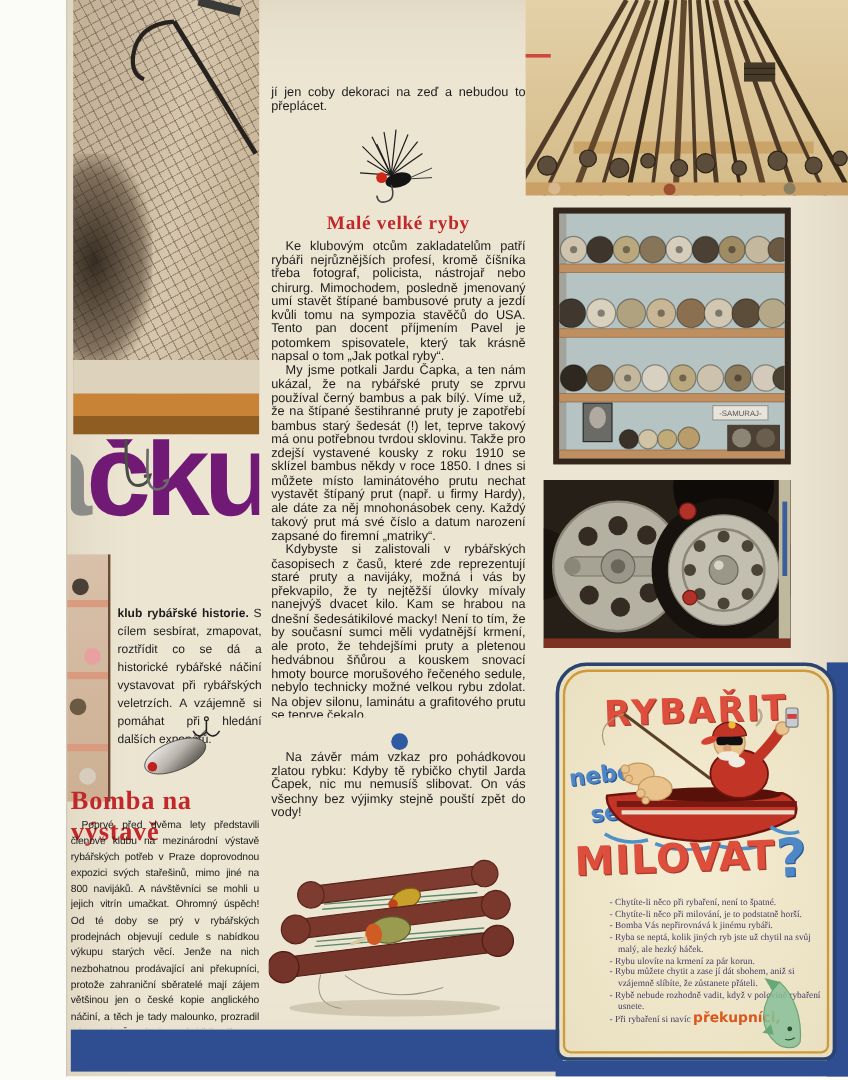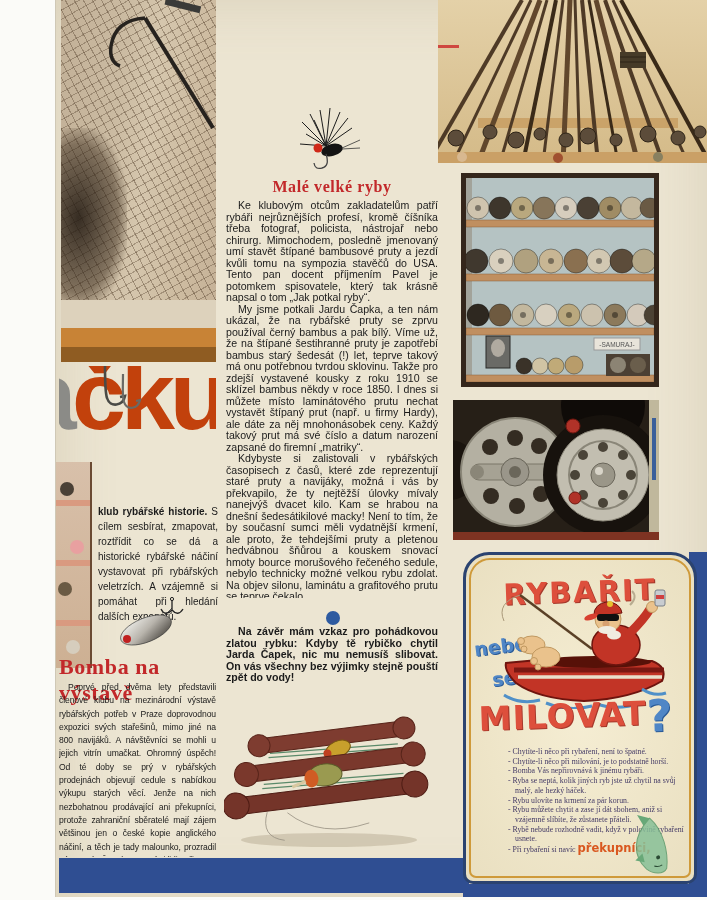--- a/index.html
+++ b/index.html
@@ -18,35 +18,35 @@
   .red-dash{left:382px;top:45px;width:21px;height:3px;background:#cf4840;}
   .shelf-photo{left:405px;top:173px;width:198px;height:214px;background:#b5c3c3;border:5px solid #34261b;box-sizing:border-box;overflow:hidden;}
   .reels-photo{left:397px;top:400px;width:206px;height:140px;background:#261f17;overflow:hidden;}
   .strip-photo{left:0;top:462px;width:34px;height:206px;background:linear-gradient(#d8c0aa,#cdb093);border-right:2px solid #6a4a32;overflow:hidden;}
   .strip-photo .sshelf{position:absolute;left:0;right:0;height:6px;background:#d99a80;}
   .strip-photo .sreel{position:absolute;width:14px;height:14px;border-radius:50%;}
   
   .headline{left:3px;top:366px;width:157px;height:96px;overflow:hidden;}
   .headline .hl-text{position:absolute;left:-36px;top:-26px;font-weight:bold;font-size:97px;letter-spacing:-5px;font-family:"Liberation Sans",sans-serif;}
   .hl-gray{color:#8b8b87;}
-  .hl-blue{color:#c2410c;}
+  .hl-blue{color:#701a75;}
   .hooks{left:30px;top:-4px;}
   
   .body-text{color:#1b1b1b;text-align:justify;}
   .mid{left:170px;width:212px;font-size:10.6px;line-height:11.5px;}
   .mid p{margin:0;text-indent:12px;}
   .mid-paras{top:200px;height:398px;overflow:hidden;}
   .p0{top:72px;}
   .p0 p{text-indent:0;}
   .fly{left:240px;top:104px;}
   .heading-red{font-family:"Liberation Serif",serif;font-weight:bold;color:#c2282a;letter-spacing:.6px;}
   .heading-male{left:170px;top:178px;width:212px;text-align:center;font-size:16px;}
   .dot{left:270px;top:611px;width:14px;height:14px;border-radius:50%;background:#2d5aa0;}
   .closing{top:626px;}
-  .closing p{text-indent:12px;font-weight:bold;}
+  .closing p{text-indent:12px;}
   .byline{left:170px;top:686px;width:212px;text-align:right;font-size:10.5px;line-height:13px;color:#222;}
   .byline .author{font-weight:bold;}
   .bullet-sq{display:inline-block;width:8px;height:8px;background:#c2282a;margin-right:4px;}
   .winders{left:168px;top:712px;}
   .klub{left:42px;top:476px;width:120px;font-size:10px;line-height:15px;margin-top:28px;}
   .klub .lead{font-weight:bold;}
   .spoon{left:52px;top:594px;}
   .heading-bomba{left:3px;top:654px;width:170px;font-size:22px;}
   .left-para{left:3px;top:681px;width:157px;font-size:8.6px;line-height:13.3px;letter-spacing:-.1px;height:176px;overflow:hidden;}
   .left-para p{margin:0;text-indent:9px;}
@@ -123,20 +123,23 @@
     <circle cx="19" cy="45" r="4" fill="#c02020"></circle>
     <path d="M64,6 v10 q6,7 11,-1 M64,16 q-7,7 -11,-1" stroke="#222" stroke-width="1.3" fill="none"></path>
     <circle cx="64" cy="5" r="1.6" fill="none" stroke="#222"></circle>
   </svg>
 
   <div class="abs heading-red heading-bomba">Bomba na výstavě</div>
   <div class="abs left-para body-text">
     <p>Poprvé před dvěma lety představili členové klubu na mezinárodní výstavě rybářských potřeb v Praze doprovodnou expozici svých stařešinů, mimo jiné na 800 navijáků. A návštěvníci se mohli u jejich vitrín umačkat. Ohromný úspěch! Od té doby se prý v rybářských prodejnách objevují cedule s nabídkou výkupu starých věcí. Jenže na nich nezbohatnou prodávající ani překupníci, protože zahraniční sběratelé mají zájem většinou jen o české kopie anglického náčiní, a těch je tady malounko, prozradil nám Jarda Čapek. Ostatní si lidi pořizu-</p>
   </div>
 
+  <div class="abs mid p0 body-text">
+    <p>jí jen coby dekoraci na zeď a nebudou to přeplácet.</p>
+  </div>
 
   <svg class="abs fly" width="72" height="74">
     <g stroke="#1c1c1c" stroke-width="1">
       <line x1="30" y1="42" x2="6" y2="18"></line>
         <line x1="30" y1="42" x2="14" y2="10"></line>
       <line x1="30" y1="42" x2="24" y2="6"></line>
         <line x1="30" y1="42" x2="34" y2="4"></line>
       <line x1="30" y1="42" x2="44" y2="8"></line>
         <line x1="30" y1="42" x2="52" y2="14"></line>
       <line x1="30" y1="42" x2="10" y2="30"></line>

